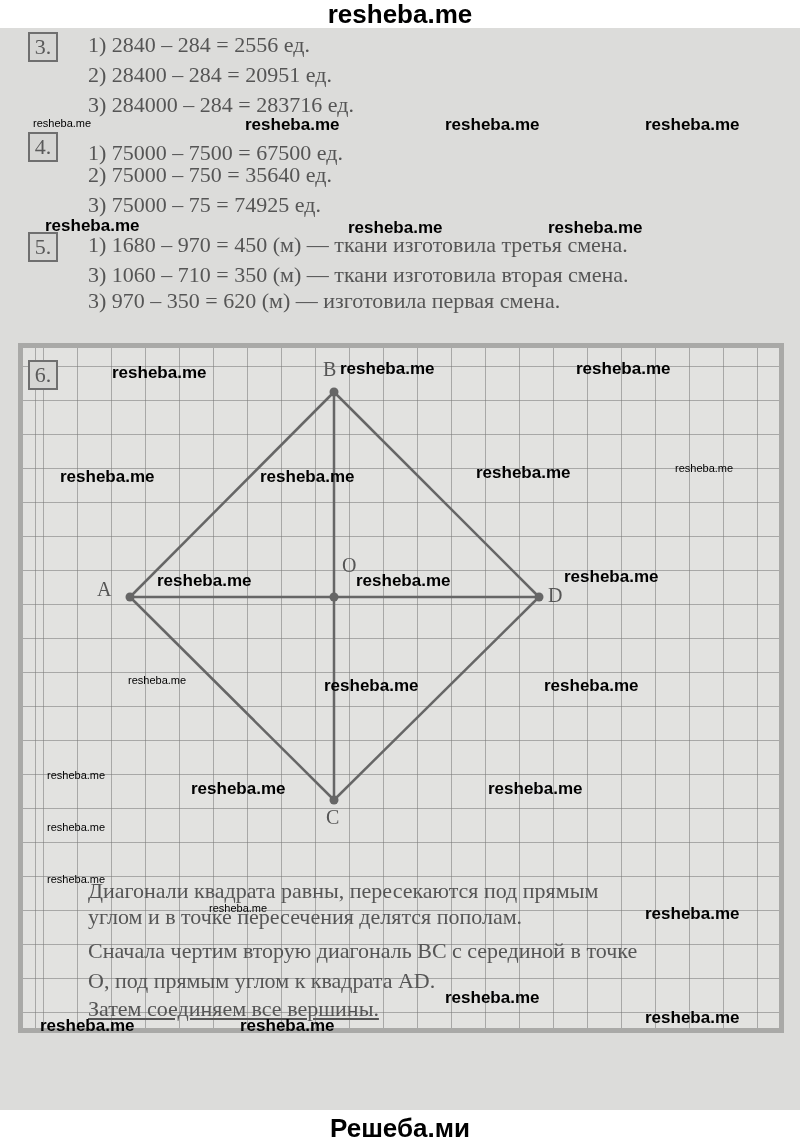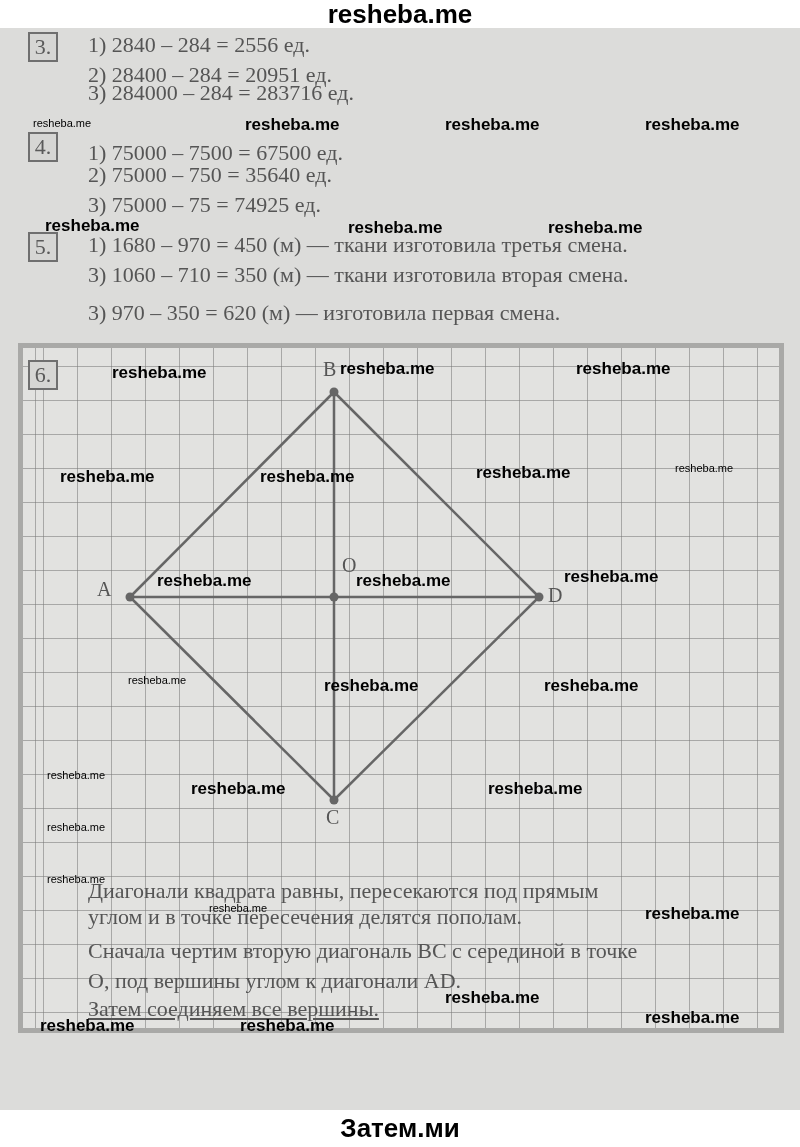--- a/index.html
+++ b/index.html
@@ -24,31 +24,31 @@
 </head>
 <body>
 
 <div class="header">resheba.me</div>
 
 <div class="page"></div>
 
 <div class="numbox" style="left:28px;top:32px;">3.</div>
 <div class="line" style="top:32px;">1) 2840 – 284 = 2556 ед.</div>
 <div class="line" style="top:62px;">2) 28400 – 284 = 20951 ед.</div>
-<div class="line" style="top:80px;">3) 284000 – 284 = 283716 ед.</div>
+<div class="line" style="top:92px;">3) 284000 – 284 = 283716 ед.</div>
 
 <div class="numbox" style="left:28px;top:132px;">4.</div>
 <div class="line" style="top:140px;">1) 75000 – 7500 = 67500 ед.</div>
 <div class="line" style="top:162px;">2) 75000 – 750 = 35640 ед.</div>
 <div class="line" style="top:192px;">3) 75000 – 75 = 74925 ед.</div>
 
 <div class="numbox" style="left:28px;top:232px;">5.</div>
 <div class="line" style="top:232px;">1) 1680 – 970 = 450 (м) — ткани изготовила третья смена.</div>
 <div class="line" style="top:262px;">3) 1060 – 710 = 350 (м) — ткани изготовила вторая смена.</div>
-<div class="line" style="top:300px;">3) 970 – 350 = 620 (м) — изготовила первая смена.</div>
+<div class="line" style="top:288px;">3) 970 – 350 = 620 (м) — изготовила первая смена.</div>
 
 <div class="grid-box"></div>
 <div class="numbox" style="left:28px;top:360px;">6.</div>
 
 <svg class="diagram" width="800" height="1147">
   <g stroke="#666" stroke-width="2.5" fill="none">
     <line x1="334" y1="392" x2="130" y2="597"></line>
     <line x1="334" y1="392" x2="539" y2="597"></line>
     <line x1="130" y1="597" x2="334" y2="800"></line>
     <line x1="539" y1="597" x2="334" y2="800"></line>
@@ -66,21 +66,21 @@
 
 <div class="ptlabel" style="left:323px;top:358px;">B</div>
 <div class="ptlabel" style="left:97px;top:578px;">A</div>
 <div class="ptlabel" style="left:548px;top:584px;">D</div>
 <div class="ptlabel" style="left:326px;top:806px;">C</div>
 <div class="ptlabel" style="left:342px;top:554px;">O</div>
 
 <div class="expl" style="top:878px;">Диагонали квадрата равны, пересекаются под прямым</div>
 <div class="expl" style="top:892px;margin-top:12px;">углом и в точке пересечения делятся пополам.</div>
 <div class="expl" style="top:938px;">Сначала чертим вторую диагональ ВС с серединой в точке</div>
-<div class="expl" style="top:968px;">О, под вершины углом к диагонали AD.</div>
+<div class="expl" style="top:968px;">О, под прямым углом к квадрата AD.</div>
 <div class="expl" style="top:996px;text-decoration:underline;">Затем соединяем все вершины.</div>
 
 <div class="wm sm" style="left:33px;top:117px;">resheba.me</div>
 <div class="wm" style="left:245px;top:115px;">resheba.me</div>
 <div class="wm" style="left:445px;top:115px;">resheba.me</div>
 <div class="wm" style="left:645px;top:115px;">resheba.me</div>
 <div class="wm" style="left:45px;top:216px;">resheba.me</div>
 <div class="wm" style="left:348px;top:218px;">resheba.me</div>
 <div class="wm" style="left:548px;top:218px;">resheba.me</div>
 <div class="wm" style="left:112px;top:363px;">resheba.me</div>
@@ -101,13 +101,13 @@
 <div class="wm" style="left:488px;top:779px;">resheba.me</div>
 <div class="wm sm" style="left:47px;top:821px;">resheba.me</div>
 <div class="wm sm" style="left:47px;top:873px;">resheba.me</div>
 <div class="wm sm" style="left:209px;top:902px;">resheba.me</div>
 <div class="wm" style="left:645px;top:904px;">resheba.me</div>
 <div class="wm" style="left:445px;top:988px;">resheba.me</div>
 <div class="wm" style="left:40px;top:1016px;">resheba.me</div>
 <div class="wm" style="left:240px;top:1016px;">resheba.me</div>
 <div class="wm" style="left:645px;top:1008px;">resheba.me</div>
 
-<div class="footer">Затем.ми</div>
+<div class="footer">Решеба.ми</div>
 
 </body></html>

